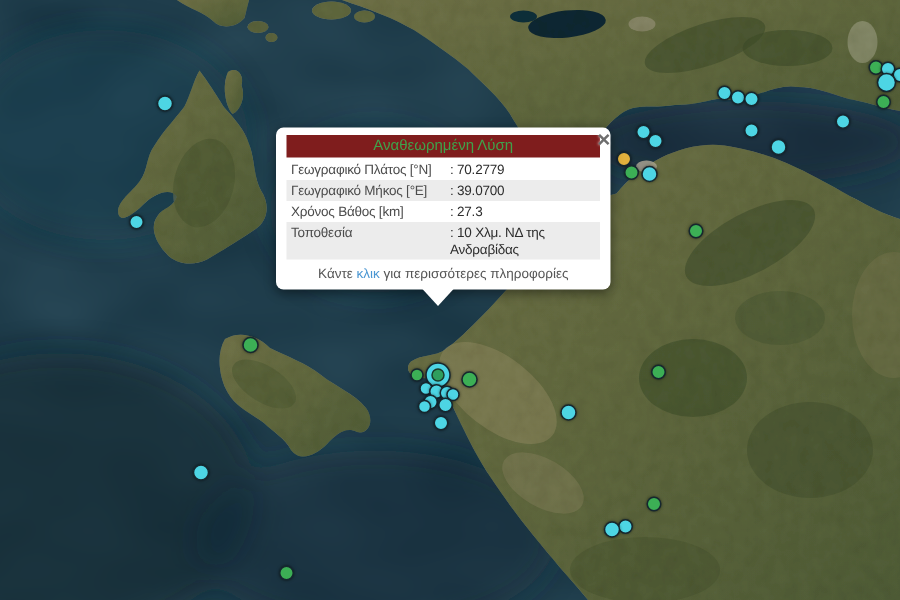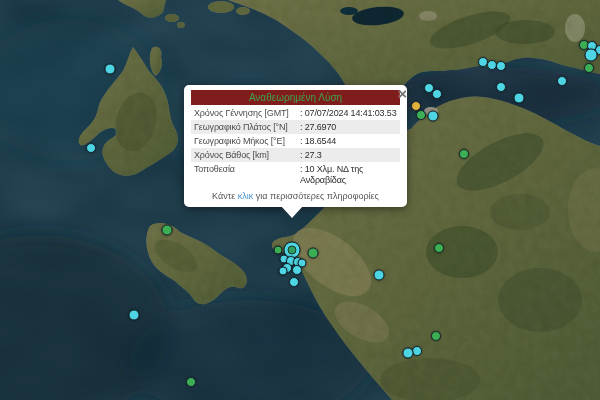--- a/index.html
+++ b/index.html
@@ -162,30 +162,26 @@
       <div class="marker" style="left: 283px; top: 271px; width: 9px; height: 9px; background: rgb(77, 213, 228);"></div>
       <div class="marker" style="left: 297px; top: 270px; width: 10px; height: 10px; background: rgb(77, 213, 228);"></div>
       <div class="marker" style="left: 294px; top: 282px; width: 10px; height: 10px; background: rgb(77, 213, 228);"></div>
     </div>
 
   <div class="popup">
     <span class="close">×</span>
     <div class="title">Αναθεωρημένη Λύση</div>
     <div class="rows">
       <div class="row">
-        <span class="lbl">Χρόνος Γέννησης [GMT]</span>
-        <span class="val">: 07/07/2024 14:41:03.53</span>
-      </div>
-      <div class="row">
         <span class="lbl">Γεωγραφικό Πλάτος [°N]</span>
-        <span class="val">: 27.6970</span>
+        <span class="val">: 70.2779</span>
       </div>
       <div class="row">
         <span class="lbl">Γεωγραφικό Μήκος [°E]</span>
-        <span class="val">: 18.6544</span>
+        <span class="val">: 39.0700</span>
       </div>
       <div class="row">
         <span class="lbl">Χρόνος Βάθος [km]</span>
         <span class="val">: 27.3</span>
       </div>
       <div class="row">
         <span class="lbl">Τοποθεσία</span>
         <span class="val">: 10 Χλμ. ΝΔ της Ανδραβίδας</span>
       </div>
     </div>

